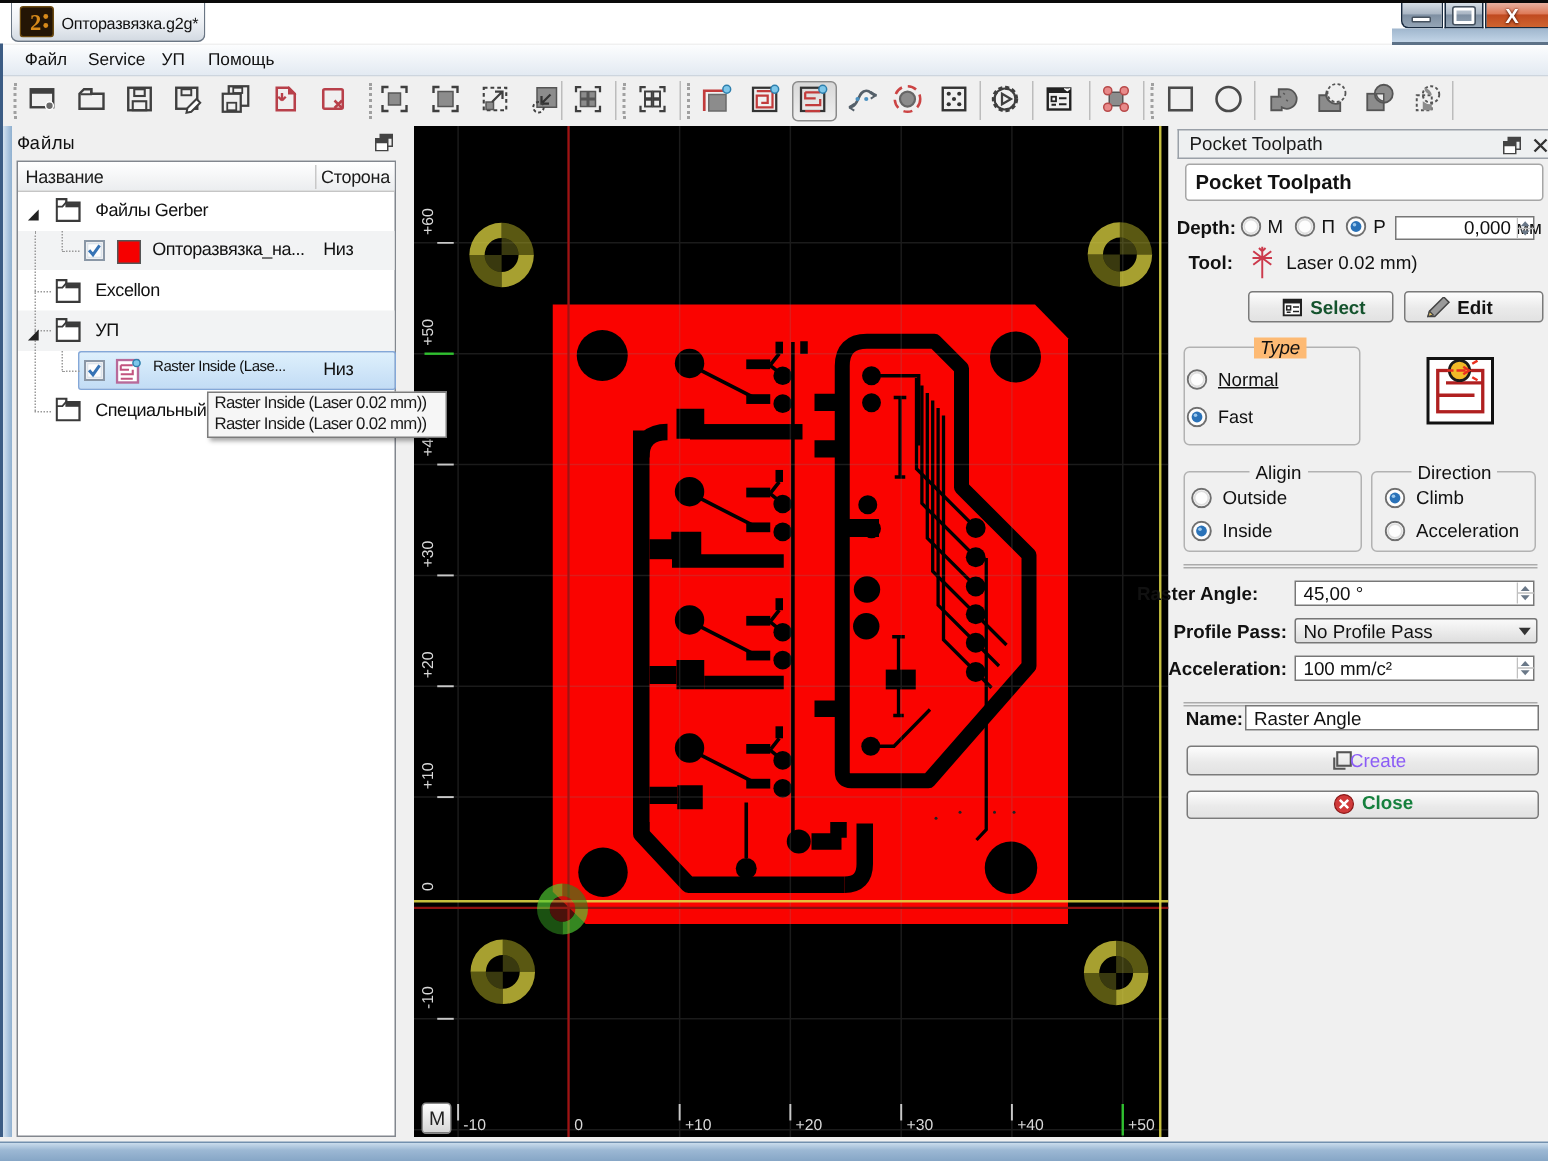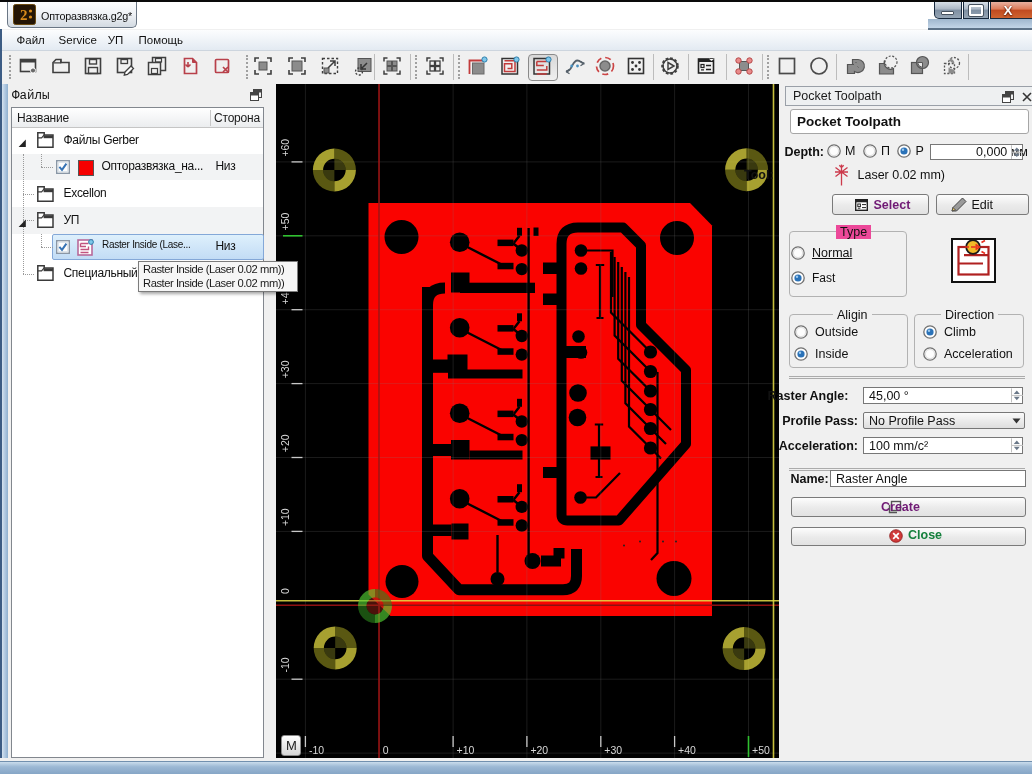--- a/index.html
+++ b/index.html
@@ -475,41 +475,41 @@
       </svg>
 <div class="txt" style="left:915.5px;top:144px;font-size:12.5px;">Р</div>
 <div class="abs" style="left:929.5px;top:143.5px;width:93px;height:16.5px;background:#fff;border:1px solid #777;"></div>
 <div class="txt" style="left:935px;top:145px;font-size:12.5px;margin-left:41px;">0,000 мм</div>
 <svg class="abs" style="left:1010.5px;top:144.5px" width="12" height="14.5" viewBox="0 0 12 14">
         <path d="M0.5,0 V14" stroke="#c0c0c0"></path>
         <path d="M0.5,7 H12" stroke="#c0c0c0"></path>
         <polygon points="5.8,2.2 8.8,5.6 2.8,5.6" fill="#6a7888"></polygon>
         <polygon points="5.8,11.8 8.8,8.4 2.8,8.4" fill="#6a7888"></polygon>
       </svg>
-<div class="txt" style="left:744px;top:168px;width:78px;font-size:12.5px;font-weight:bold;">Tool:</div>
+<div class="txt" style="left:744px;top:168px;width:78px;text-align:right;font-size:12.5px;font-weight:bold;">Tool:</div>
 <svg class="abs" style="left:833px;top:164px" width="17" height="22" viewBox="0 0 17 22">
         <path d="M8.5,0.5 V21.5 M2.5,3.5 L14.5,12.5 M14.5,3.5 L2.5,12.5 M2,8 H15 M8.5,3.5 l-2.2,-2.2 m2.2,2.2 l2.2,-2.2" stroke="#cc3a4c" stroke-width="1.3" fill="none"></path>
       </svg>
 <div class="txt" style="left:857.5px;top:167.5px;font-size:12.5px;">Laser 0.02 mm)</div>
 <div class="abs" style="left:831.5px;top:194px;width:97px;height:21px;background:linear-gradient(#fdfdfd,#eaeaea 55%,#e2e2e2);border:1px solid #7a7a7a;border-radius:3px;"></div>
 <svg class="abs" style="left:855px;top:199px" width="13" height="12" viewBox="0 0 13 12">
         <rect x="0.7" y="0.7" width="11.6" height="10.6" fill="#fff" stroke="#222" stroke-width="1.4"></rect>
         <rect x="0.7" y="0.7" width="11.6" height="2.6" fill="#222"></rect>
         <rect x="2.8" y="5" width="2.6" height="2.6" fill="none" stroke="#222"></rect>
         <path d="M7,5.6 h4 M7,8.6 h4 M2.8,9.2 h2.6" stroke="#222"></path>
       </svg>
-<div class="txt" style="left:873.5px;top:197.5px;font-size:12.5px;font-weight:bold;color:#701a75;">Select</div>
+<div class="txt" style="left:873.5px;top:197.5px;font-size:12.5px;font-weight:bold;color:#14532d;">Select</div>
 <div class="abs" style="left:935.5px;top:194px;width:93px;height:21px;background:linear-gradient(#fdfdfd,#eaeaea 55%,#e2e2e2);border:1px solid #7a7a7a;border-radius:3px;"></div>
 <svg class="abs" style="left:951px;top:198px" width="16" height="14" viewBox="0 0 16 14">
         <path d="M1,13 l1-3.5 L11.5,0 15,3.5 5.5,13 z" fill="#9a9a9a" stroke="#444" stroke-width="1"></path>
         <path d="M1,13 l3.5-1 -2.5-2.5 z" fill="#e8c86a" stroke="#444" stroke-width="0.8"></path>
       </svg>
-<div class="txt" style="left:971.5px;top:197.5px;font-size:12.5px;font-weight:normal;color:#111;text-align:right;">Edit</div>
+<div class="txt" style="left:971.5px;top:197.5px;font-size:12.5px;font-weight:bold;color:#111;text-align:right;">Edit</div>
 <div class="abs" style="left:789px;top:231px;width:118px;height:65.5px;border:1px solid #b2b2b2;border-radius:4px;"></div>
-<div class="txt" style="left:836px;top:224.5px;font-size:12.5px;background:#ec4899;padding:0 4px;">Type</div>
+<div class="txt" style="left:836px;top:224.5px;font-size:12.5px;background:#fdba74;padding:0 4px;font-style:italic;">Type</div>
 <svg class="abs" style="left:791px;top:245.5px" width="14" height="14" viewBox="0 0 14 14">
         <circle cx="7" cy="7" r="6.2" fill="#fdfdfd" stroke="#707070" stroke-width="1.3"></circle>
         <circle cx="7" cy="7" r="4.6" fill="none" stroke="#e0e0e0" stroke-width="1.2"></circle>
       </svg>
 <div class="txt" style="left:812px;top:245.5px;font-size:12.5px;text-decoration:underline;">Normal</div>
 <svg class="abs" style="left:791px;top:271px" width="14" height="14" viewBox="0 0 14 14">
         <circle cx="7" cy="7" r="6.2" fill="#fdfdfd" stroke="#707070" stroke-width="1.3"></circle>
         <circle cx="7" cy="7" r="3.6" fill="#2a72b8"></circle>
         <circle cx="6" cy="5.8" r="1.2" fill="#9cc8ec"></circle>
       </svg>
@@ -541,21 +541,21 @@
         <circle cx="7" cy="7" r="3.6" fill="#2a72b8"></circle>
         <circle cx="6" cy="5.8" r="1.2" fill="#9cc8ec"></circle>
       </svg>
 <div class="txt" style="left:944px;top:324.5px;font-size:12.5px;">Climb</div>
 <svg class="abs" style="left:922.5px;top:347px" width="14" height="14" viewBox="0 0 14 14">
         <circle cx="7" cy="7" r="6.2" fill="#fdfdfd" stroke="#707070" stroke-width="1.3"></circle>
         <circle cx="7" cy="7" r="4.6" fill="none" stroke="#e0e0e0" stroke-width="1.2"></circle>
       </svg>
 <div class="txt" style="left:944px;top:347px;font-size:12.5px;">Acceleration</div>
 <div class="abs" style="left:789px;top:375.8px;width:236px;height:3px;border-top:1px solid #ababab;border-bottom:1px solid #ababab;"></div>
-<div class="txt" style="left:758px;top:389px;width:100px;text-align:center;font-size:12.5px;font-weight:bold;">Raster Angle:</div>
+<div class="txt" style="left:758px;top:389px;width:100px;text-align:left;font-size:12.5px;font-weight:bold;">Raster Angle:</div>
 <div class="abs" style="left:862.5px;top:387px;width:160px;height:16.8px;background:#fff;border:1px solid #777;"></div>
 <div class="txt" style="left:869px;top:388.5px;font-size:12.5px;">45,00 °</div>
 <svg class="abs" style="left:1010.5px;top:388px" width="12" height="14.8" viewBox="0 0 12 14">
         <path d="M0.5,0 V14" stroke="#c0c0c0"></path>
         <path d="M0.5,7 H12" stroke="#c0c0c0"></path>
         <polygon points="5.8,2.2 8.8,5.6 2.8,5.6" fill="#6a7888"></polygon>
         <polygon points="5.8,11.8 8.8,8.4 2.8,8.4" fill="#6a7888"></polygon>
       </svg>
 <div class="txt" style="left:758px;top:414px;width:100px;text-align:right;font-size:12.5px;font-weight:bold;">Profile Pass:</div>
 <div class="abs" style="left:862.5px;top:412px;width:162.5px;height:17px;background:linear-gradient(#fafafa,#dedede);border:1px solid #777;border-radius:2px;"></div>
@@ -574,21 +574,21 @@
       </svg>
 <div class="abs" style="left:789px;top:467.5px;width:236px;height:3px;border-top:1px solid #ababab;border-bottom:1px solid #ababab;"></div>
 <div class="txt" style="left:790.5px;top:472px;font-size:12.5px;font-weight:bold;">Name:</div>
 <div class="abs" style="left:830px;top:470px;width:196px;height:17px;background:#fff;border:1px solid #777;"></div>
 <div class="txt" style="left:836px;top:471.5px;font-size:12.5px;">Raster Angle</div>
 <div class="abs" style="left:790.5px;top:497.3px;width:235.5px;height:19.5px;background:linear-gradient(#fdfdfd,#eaeaea 55%,#e2e2e2);border:1px solid #7a7a7a;border-radius:3px;"></div>
 <svg class="abs" style="left:888px;top:500px" width="14" height="14" viewBox="0 0 14 14">
         <rect x="3.5" y="1.5" width="9" height="9" fill="none" stroke="#555" stroke-width="1.4"></rect>
         <path d="M1.5,5 V12.5 H9" fill="none" stroke="#555" stroke-width="1.4"></path>
       </svg>
-<div class="txt" style="left:881px;top:500px;font-size:12.5px;font-weight:bold;color:#701a75;">Create</div>
+<div class="txt" style="left:900px;top:500px;font-size:12.5px;font-weight:normal;color:#8b5cf6;">Create</div>
 <div class="abs" style="left:790.5px;top:526.5px;width:235.5px;height:19.5px;background:linear-gradient(#fdfdfd,#eaeaea 55%,#e2e2e2);border:1px solid #7a7a7a;border-radius:3px;"></div>
 <svg class="abs" style="left:889px;top:529px" width="14" height="14" viewBox="0 0 14 14">
         <circle cx="7" cy="7" r="6.3" fill="#d03a3a" stroke="#8a1a1a" stroke-width="0.8"></circle>
         <path d="M4.2,4.2 L9.8,9.8 M9.8,4.2 L4.2,9.8" stroke="#fff" stroke-width="1.7"></path>
       </svg>
 <div class="txt" style="left:908px;top:528px;font-size:12.5px;font-weight:bold;color:#15803d;">Close</div>
 </div>
 
 <div class="abs" style="left:0;top:758px;width:1032px;height:4px;background:#f0f0f0;"></div>
 <div class="abs" style="left:0;top:761px;width:1032px;height:13px;background:linear-gradient(#cadcec,#9cb8d4 40%,#86a6c6);border-top:1px solid #7290ae;"></div>

